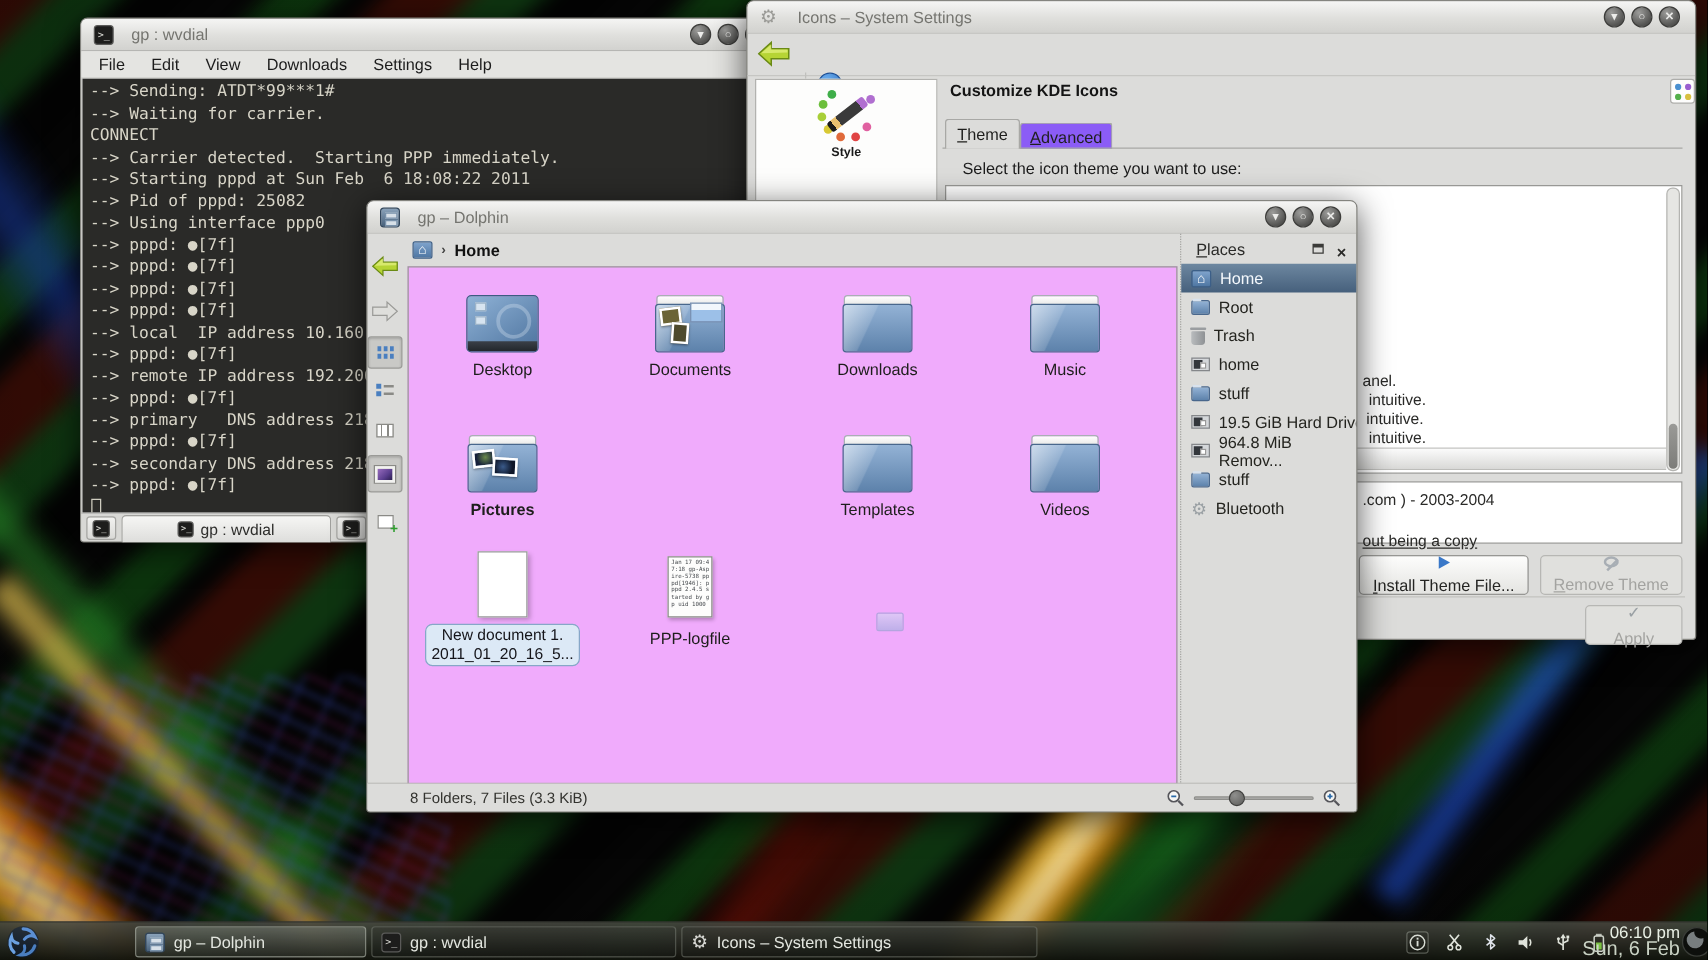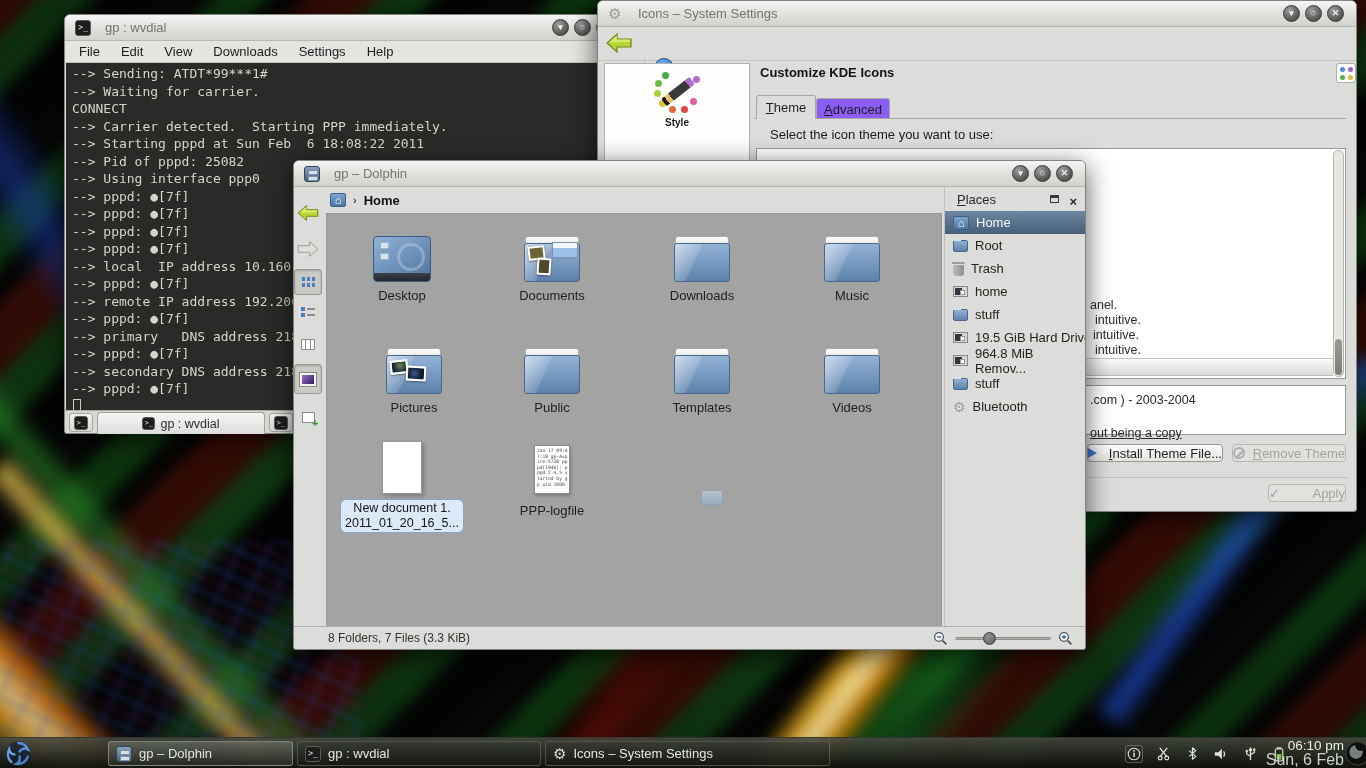--- a/index.html
+++ b/index.html
@@ -106,23 +106,23 @@
       border:1px solid #a8a8a5;border-bottom:none;border-radius:3px 3px 0 0;}
   .paneline{position:absolute;left:156px;top:117px;width:592px;height:1px;background:#a8a8a5;}
   #syss .selectlbl{position:absolute;left:172px;top:126px;font-size:13px;color:#1c1c1c;}
   .listbox{position:absolute;left:158px;top:147px;width:590px;height:231px;background:#fff;border:1px solid #989895;}
   .lfrag{position:absolute;font-size:12.5px;color:#2a2a28;white-space:nowrap;}
   .hlrow{position:absolute;left:159px;top:357px;width:576px;height:18px;
       background:linear-gradient(#fbfbfb,#d9d9d7);border-top:1px solid #c4c4c1;border-bottom:1px solid #bdbdba;}
   .sscroll{position:absolute;left:735px;top:149px;width:11px;height:227px;background:#e6e6e3;border:1px solid #b4b4b1;border-radius:5px;}
   .sscroll .thumb{position:absolute;left:1px;width:7px;top:188px;height:36px;background:linear-gradient(#9a9a97,#7c7c79);border-radius:4px;}
   .descbox{position:absolute;left:158px;top:384px;width:590px;height:50px;background:#fff;border:1px solid #989895;}
-  .kbtn{position:absolute;height:18px;border:1px solid #979794;border-radius:4px;
+  .kbtn{position:absolute;height:32px;border:1px solid #979794;border-radius:4px;
       background:linear-gradient(#fdfdfc,#e4e4e1);font-size:13px;color:#242422;
-      display:flex;align-items:center;justify-content:space-between;gap:6px;}
+      display:flex;align-items:center;justify-content:center;gap:6px;flex-direction:column;}
   .kbtn.disabled{color:#a3a3a0;background:#e0e0dd;border-color:#b7b7b4;}
   .arrow-ico{width:0;height:0;border-left:9px solid #3a78c8;border-top:5px solid transparent;border-bottom:5px solid transparent;}
   .noentry{width:12px;height:12px;border-radius:50%;border:2px solid #a8aeb4;position:relative;}
   .noentry::before{content:"";position:absolute;left:-1px;top:4px;width:12px;height:2px;background:#a8aeb4;transform:rotate(-45deg);}
   .check-ico{color:#9aa0a4;font-size:13px;}
   .btnsep{position:absolute;left:10px;top:476px;width:740px;height:1px;background:#c2c2bf;}
   .ul1{display:inline-block;}
   .ul1::first-letter{text-decoration:underline;}
 
   
@@ -137,21 +137,21 @@
       linear-gradient(#4a7fc0,#4a7fc0) 10px 0/3px 4px no-repeat, linear-gradient(#4a7fc0,#4a7fc0) 0 6px/3px 4px no-repeat,
       linear-gradient(#4a7fc0,#4a7fc0) 5px 6px/3px 4px no-repeat, linear-gradient(#4a7fc0,#4a7fc0) 10px 6px/3px 4px no-repeat;}
   .ic-details{width:14px;height:10px;position:relative;}
   .ic-details::before{content:"";position:absolute;left:0;top:0;width:4px;height:4px;background:#4a7fc0;box-shadow:0 6px 0 #4a7fc0;}
   .ic-details::after{content:"";position:absolute;left:6px;top:1px;width:8px;height:2px;background:#8a8a86;box-shadow:0 6px 0 #8a8a86;}
   .ic-cols{width:14px;height:11px;border:1px solid #8a8a86;background:linear-gradient(90deg,#fff 0 3px,#8a8a86 3px 4px,#fff 4px 8px,#8a8a86 8px 9px,#fff 9px);}
   .ic-photo{width:16px;height:13px;border:2px solid #f2f2f0;box-shadow:0 0 0 1px #8a8a86;
       background:linear-gradient(135deg,#9a6ec0,#5a3e8e 60%,#2a1e4e);}
   .ic-split{width:13px;height:11px;border:1px solid #8a8a86;background:#fff;position:relative;}
   .ic-split::after{content:"+";position:absolute;right:-5px;bottom:-7px;color:#2e9e2e;font-weight:bold;font-size:11px;}
-  .dmain{position:absolute;left:32px;top:52px;width:616px;height:415px;background:#a3a3a3;border:1px solid #989895;overflow:hidden;}
+  .dmain{position:absolute;left:32px;top:52px;width:616px;height:415px;background:#f0abfc;border:1px solid #989895;overflow:hidden;}
   .cell{position:absolute;width:140px;text-align:center;}
   .cell .ilabel{font-size:13px;color:#1e1e1c;margin-top:6px;white-space:nowrap;overflow:hidden;}
   .iconwrap{height:60px;display:flex;align-items:flex-end;justify-content:center;}
 
   .icn-folder{position:relative;width:56px;height:46px;}
   .icn-folder .back{position:absolute;left:1px;top:0;width:54px;height:10px;background:linear-gradient(#fff,#e4e4e2);
       border:1px solid #a9afb5;border-radius:3px 3px 0 0;}
   .icn-folder .front{position:absolute;left:0;top:7px;width:56px;height:39px;border:1px solid #49678c;border-radius:3px;
       background:linear-gradient(115deg,rgba(255,255,255,.55) 0%,rgba(255,255,255,.14) 38%,rgba(255,255,255,0) 40%),
                  linear-gradient(#93b2d5,#5d82ab);}
@@ -451,39 +451,30 @@
       <div class="cell" style="left:455px;top:8px;">
         <div class="iconwrap">
             <div class="icn-folder">
               <span class="back"></span>
               <span class="front"></span>
             </div>
           </div>
         <div class="ilabel">Music</div>
       </div>
 
-      <div class="cell" style="left:17px;top:120px;">
+      <div class="cell" style="left:5px;top:120px;font-weight:bold;">
         <div class="iconwrap">
             <div class="icn-folder pics">
           <span class="back"></span>
               <span class="front"></span>
           <span class="ph ph1"></span>
               <span class="ph ph2"></span>
         </div>
           </div>
         <div class="ilabel">Pictures</div>
-      </div>
-      <div class="cell" style="left:155px;top:120px;">
-        <div class="iconwrap">
-            <div class="icn-folder">
-              <span class="back"></span>
-              <span class="front"></span>
-            </div>
-          </div>
-        <div class="ilabel">Public</div>
       </div>
       <div class="cell" style="left:305px;top:120px;">
         <div class="iconwrap">
             <div class="icn-folder">
               <span class="back"></span>
               <span class="front"></span>
             </div>
           </div>
         <div class="ilabel">Templates</div>
       </div>

